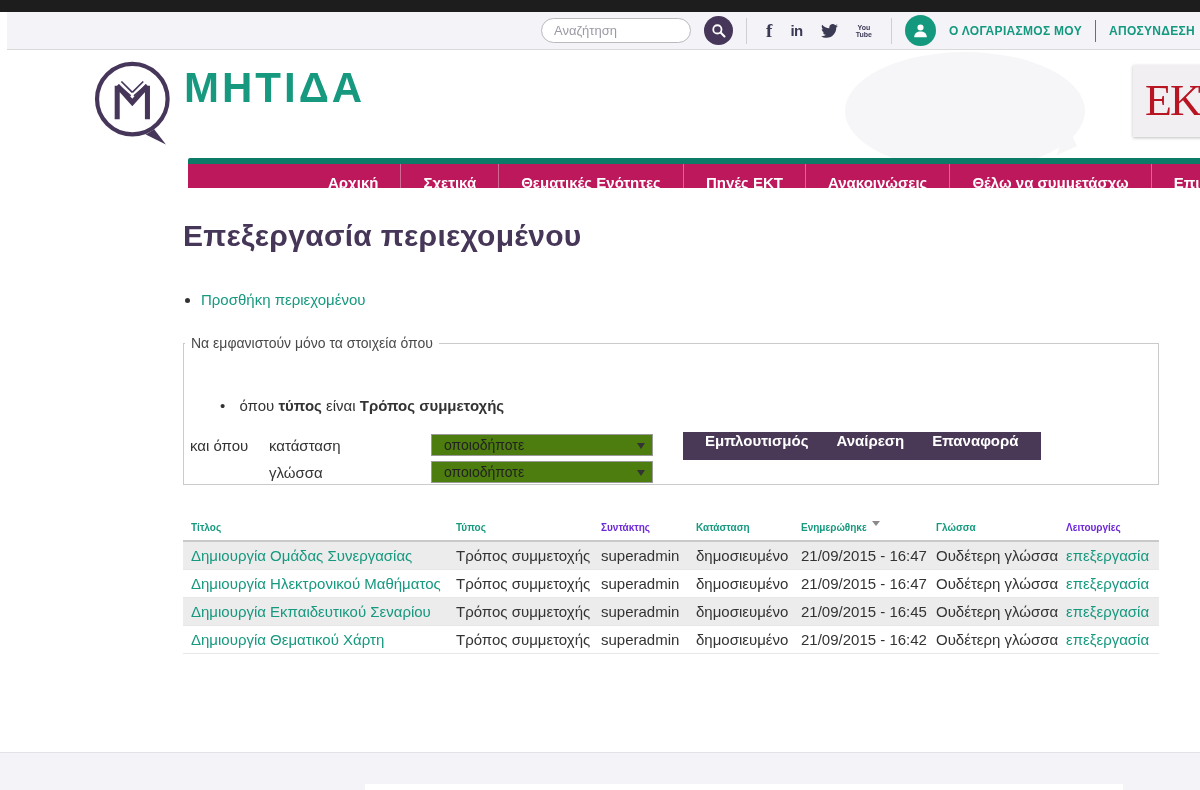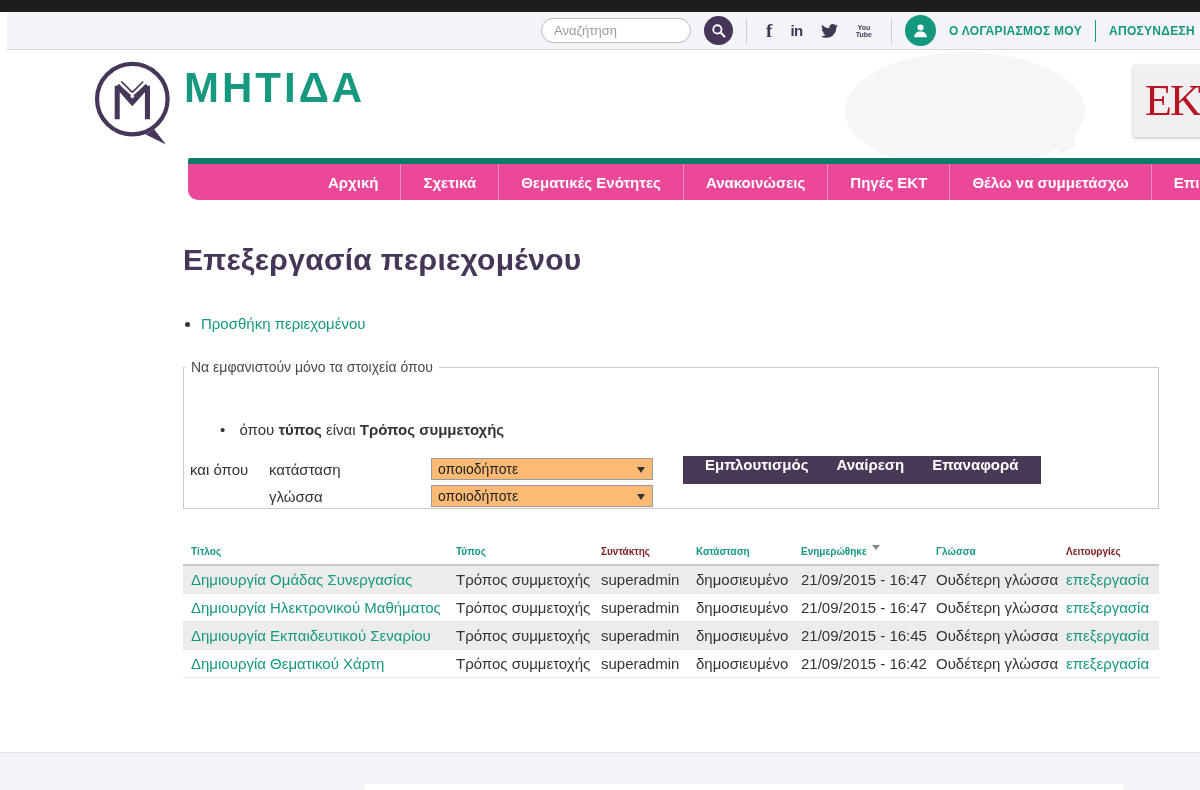--- a/index.html
+++ b/index.html
@@ -41,59 +41,59 @@
   .logo-svg { position:absolute; left:92px; top:8px; }
   .brand-text { position:absolute; left:184px; top:14px; }
   .brand-name { font-size:42px; color:#16997f; letter-spacing:3px; font-weight:bold; line-height:48px; }
   .brand-tagline { font-size:13px; font-weight:bold; color:#463658; margin-top:8px; letter-spacing:.4px; }
   .ekt-box { position:absolute; left:1133px; top:15px; width:86px; height:72px; background:#f1eff2;
              box-shadow:0 1px 3px rgba(0,0,0,.25); display:flex; align-items:center; justify-content:flex-start;
              padding-left:12px; }
   .ekt-text { font-family:"Liberation Serif",serif; color:#b81421; font-size:44px; line-height:44px; letter-spacing:-2px; }
 
   
-  .nav { position:absolute; top:158px; left:188px; right:0; height:42px; background:#ec4899;
+  .nav { position:absolute; top:158px; left:188px; right:0; height:42px; background:#be185d;
          border-top:6px solid #0b7b67; border-bottom-left-radius:10px; border-top-left-radius:2px; }
   .nav ul { list-style:none; display:flex; padding-left:118px; height:36px; }
   .nav li { display:flex; align-items:center; padding:0 22px; color:#fff; font-size:15px; font-weight:bold;
             cursor:pointer; white-space:nowrap; }
   .nav li + li { border-left:1px solid rgba(255,255,255,.35); }
 
   
-  .main { position:absolute; top:212px; left:0; width:1200px; height:552px; background:#fff;
+  .main { position:absolute; top:188px; left:0; width:1200px; height:552px; background:#fff;
           padding:0 41px 0 183px; }
   .page-title { font-size:30px; color:#463658; font-weight:bold; letter-spacing:.3px; margin-top:31px; }
   .actions { margin-top:38px; padding-left:18px; color:#333; }
   .actions li { font-size:15px; }
   a.teal-link { color:#16997f; text-decoration:none; cursor:pointer; }
 
   fieldset.filters { position:relative; margin-top:27px; height:150px; border:1px solid #cbcbcb; }
   fieldset.filters legend { font-size:14px; color:#4a4a4a; padding:0 6px; margin-left:1px; }
   .filter-rule { position:absolute; top:46px; left:36px; font-size:15px; color:#333; }
   .filter-rule:before { content:"•"; margin-right:10px; color:#333; }
   .filter-rule b { font-weight:bold; }
   .filter-row { position:absolute; left:6px; display:flex; align-items:center; font-size:15px; color:#333; }
   .filter-row.r1 { top:83px; }
   .filter-row.r2 { top:110px; }
   .fl-and { width:79px; }
   .fl-label { width:162px; }
-  .select { position:relative; width:222px; height:22px; border:1px solid #9a9a9a; background:#fdba74;
-            font-size:14px; color:#222; padding:2px 20px 0 6px; cursor:pointer; }
+  .select { position:relative; width:222px; height:22px; border:1px solid #9a9a9a; background:#4d7c0f;
+            font-size:14px; color:#222; padding:2px 20px 0 12px; cursor:pointer; }
   .select:after { content:""; position:absolute; right:7px; top:8px; width:0; height:0;
                   border:4px solid transparent; border-top:6px solid #333; }
   .filter-buttons { position:absolute; left:499px; top:81px; height:28px; background:#4a3857;
                     display:flex; align-items:flex-start; padding:0 8px; }
   .filter-buttons button { background:transparent; border:none; color:#fff; font-weight:bold; font-size:15px;
                     padding:0 14px; cursor:pointer; font-family:"Liberation Sans",sans-serif; }
 
   table.content { margin-top:29px; border-collapse:collapse; width:976px; table-layout:fixed; }
   table.content th { text-align:left; font-size:10px; font-weight:bold; padding:7px 8px; white-space:nowrap; }
   table.content thead tr { border-bottom:2px solid #c9c9c9; }
   th .th-link { color:#16997f; text-decoration:none; cursor:pointer; }
-  th.plain { color:#7f1d1d; }
+  th.plain { color:#6d28d9; }
   .sort-desc { display:inline-block; width:0; height:0; border:4px solid transparent;
                border-top:5px solid #8a8a8a; margin-left:5px; vertical-align:1px; }
   table.content td { font-size:15px; color:#333; padding:5px 8px; height:19px; white-space:nowrap;
                      overflow:hidden; }
   table.content tbody tr { border-bottom:1px solid #e7e7e7; }
   table.content tbody tr.stripe { background:#ececec;margin-left:32px; }
 
   
   .footer { position:absolute; top:752px; left:0; width:1200px; height:38px; background:#f4f3f8;
             border-top:1px solid #e3e2e9; }
@@ -156,22 +156,22 @@
     <div class="ekt-box">
       <span class="ekt-text">ΕΚΤ</span>
     </div>
   </header>
 
   <nav class="nav">
     <ul>
       <li>Αρχική</li>
       <li>Σχετικά</li>
       <li>Θεματικές Ενότητες</li>
+      <li>Πηγές ΕΚΤ</li>
       <li>Ανακοινώσεις</li>
-      <li>Πηγές ΕΚΤ</li>
       <li>Θέλω να συμμετάσχω</li>
       <li>Επικοινωνία</li>
     </ul>
   </nav>
 
   <main class="main">
     <h1 class="page-title">Επεξεργασία περιεχομένου</h1>
 
     <ul class="actions">
       <li>

